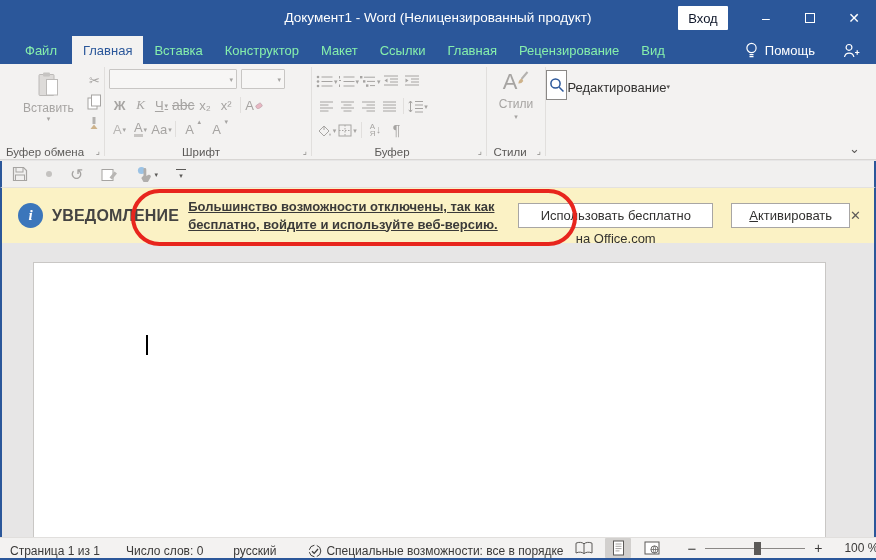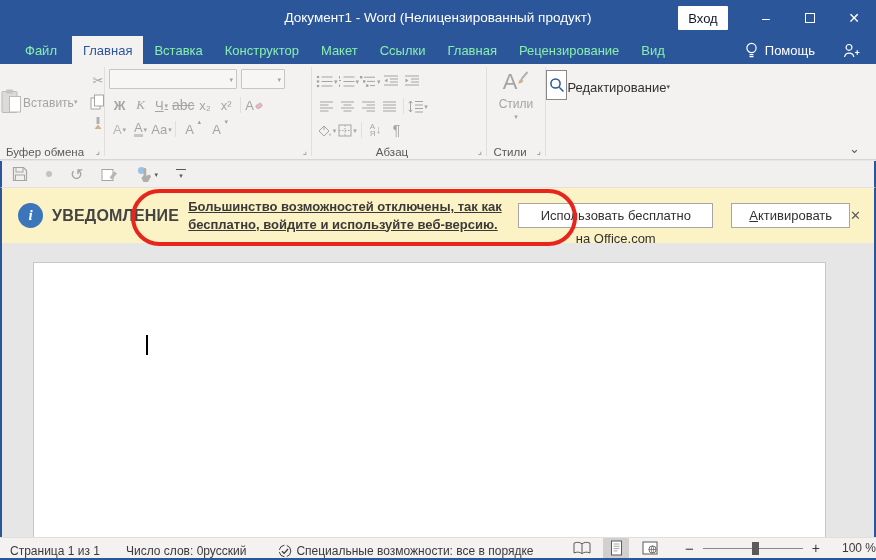--- a/index.html
+++ b/index.html
@@ -34,21 +34,21 @@
   .rrow { display:flex; align-items:center; margin:0 4px; }
   .rbtn { min-width:21px; height:20px; display:flex; align-items:center; justify-content:center;
           color:#a6a4a2; font-size:13px; cursor:pointer; gap:1px; position:relative; }
   .chev { font-size:7px; color:#a6a4a2; line-height:1; }
   .vsep { width:1px; height:16px; background:#e1dfdd; margin:0 3px; }
   .g-bold{font-weight:bold} .g-italic{font-style:italic; font-family:"Liberation Serif",serif}
   .g-underline{text-decoration:underline} .g-strike{text-decoration:line-through; font-size:14px}
   .g-colorbar{border-bottom:3px solid #c8c6c4; line-height:1; height:16px;}
   .supmark{ font-size:7px; position:absolute; top:-1px; right:-1px; color:#a6a4a2;}
   .select { height:20px; background:#f7f6f5; border:1px solid #c8c6c4; border-radius:1px; display:flex; align-items:center; justify-content:flex-end; padding-right:3px; }
-  .paste-big { display:flex; flex-direction:row; align-items:center; margin:7px 2px 0 0; cursor:pointer;text-align:right; }
+  .paste-big { display:flex; flex-direction:column; align-items:center; margin:7px 2px 0 23px; cursor:pointer;text-align:right; }
   .paste-label { font-size:12px; color:#a6a4a2; margin-top:3px; }
   .clip-col { display:flex; flex-direction:column; gap:4px; margin:8px 0 0 8px; }
   .clip-col .rbtn { height:17px; }
   .styles-big { display:flex; flex-direction:column; align-items:center; margin-top:7px; cursor:pointer; }
   .editing-big { display:flex; flex-direction:row; align-items:center; margin-top:6px; cursor:pointer; }
   .searchbox { width:36px; height:30px; background:#fff; border:1px solid #8a8886; display:flex; align-items:center; justify-content:center; }
   .editing-label { font-size:13px; color:#323130; margin-top:5px; }
   .collapse { position:absolute; right:16px; bottom:4px; color:#5c5a58; font-size:13px; cursor:pointer; line-height:1; }
   .sort-ic { display:flex; align-items:center; font-size:9px; color:#a6a4a2; line-height:.9; }
   .sort-ic .letters { display:flex; flex-direction:column; font-size:8px; }
@@ -87,21 +87,21 @@
              border-left:2px solid #2b579a; border-right:2px solid #2b579a; }
   .page { position:absolute; left:31px; top:19px; width:793px; bottom:-2px; background:#fff; border:1px solid #c9c7c5; }
   .caret { position:absolute; left:112px; top:72px; width:1.6px; height:20px; background:#000; animation:blink 1.1s step-end infinite; }
   @keyframes blink { 50% { opacity:0; } }
 
   
   .statusbar { position:absolute; bottom:0; left:0; right:0; height:23px; background:#f3f2f1;
                border-top:1px solid #e1dfdd; border-bottom:2px solid #2b579a;
                display:flex; align-items:flex-end; font-size:12px; color:#3b3a39; padding:0 0 0 10px; }
   .sitem { cursor:pointer; white-space:nowrap; }
-  .s-words{ margin-left:26px; } .s-lang{ } .s-acc{ margin-left:32px; display:flex; align-items:center; gap:4px;margin-top:16px; }
+  .s-words{ margin-left:26px; } .s-lang{ margin-left:30px; } .s-acc{ margin-left:32px; display:flex; align-items:center; gap:4px;margin-top:16px; }
   .sb-right { margin-left:auto; display:flex; align-items:center; }
   .viewbtn { width:26px; height:20px; display:flex; align-items:center; justify-content:center; cursor:pointer; margin-left:8px; border-radius:1px; }
   .viewbtn.active { background:#d2d0ce; }
   .zoom-out{ margin-left:22px; font-size:15px; cursor:pointer; }
   .zoom-track{ position:relative; width:100px; height:13px; margin-left:9px; cursor:pointer; }
   .zoom-track .line{ position:absolute; top:6px; left:0; right:0; height:1.4px; background:#8a8886; }
   .zoom-track .tick{ position:absolute; top:3px; left:50%; width:1.4px; height:7px; background:#8a8886; }
   .zoom-handle{ position:absolute; top:0; left:49px; width:7px; height:13px; background:#5c5a58; }
   .zoom-in{ margin-left:9px; font-size:14px; cursor:pointer; }
   .zoom-label{ margin-left:16px; width:40px; text-align:right; cursor:pointer; }
@@ -247,20 +247,21 @@
         <div class="vsep"></div>
         <div class="rbtn">
             <span>А</span>
             <span class="supmark">▴</span>
           </div>
         <div class="rbtn" style="margin-left:6px">
             <span>А</span>
             <span class="supmark">▾</span>
           </div>
       </div>
+      <div class="rgroup-label">Шрифт</div>
       <span class="launcher">⌟</span>
     </div>
     <div class="gsep"></div>
 
     <div class="rgroup" style="width:174px">
       <div class="rrow" style="margin-top:7px">
         <div class="rbtn">
           <svg width="17" height="13" viewBox="0 0 17 13">
               <circle cx="2" cy="2" r="1.3" fill="#a6a4a2"></circle>
               <circle cx="2" cy="6.5" r="1.3" fill="#a6a4a2"></circle>
@@ -352,21 +353,21 @@
                 <span>А</span>
                 <span>Я</span>
               </span>
             <span style="font-size:11px">↓</span>
           </span>
         </div>
         <div class="rbtn" style="font-size:14px">
             <span>¶</span>
           </div>
       </div>
-      <div class="rgroup-label">Абзац</div>
+      <div class="rgroup-label">Буфер</div>
       <span class="launcher">⌟</span>
     </div>
     <div class="gsep"></div>
 
     <div class="rgroup" style="width:58px">
       <div class="styles-big">
         <div style="display:flex; align-items:flex-start">
           <span style="font-size:22px; color:#a6a4a2; line-height:1">А</span>
           <svg width="12" height="14" viewBox="0 0 12 14">
               <path d="M10.5 1 L4.5 8" stroke="#b3b1af" stroke-width="2"></path>
@@ -429,21 +430,21 @@
           <span class="bar"></span>
           <span class="chev" style="color:#5c5a58">▾</span>
         </span>
     </div>
   </div>
 
   <div class="notif">
     <div class="info-ic">i</div>
     <div class="notif-label">УВЕДОМЛЕНИЕ</div>
     <div class="notif-msg">
-      <span>Большинство возможностей отключены, так как</span>
+      <span>Большинство возможности отключены, так как</span>
       <span>бесплатно, войдите и используйте веб-версию.</span>
     </div>
     <button class="nbtn free">
         <span class="bl">Использовать бесплатно на Office.com</span>
       </button>
     <button class="nbtn activate">
         <span class="bl">Активировать</span>
       </button>
     <span class="notif-close">✕</span>
     <div class="annotation"></div>

